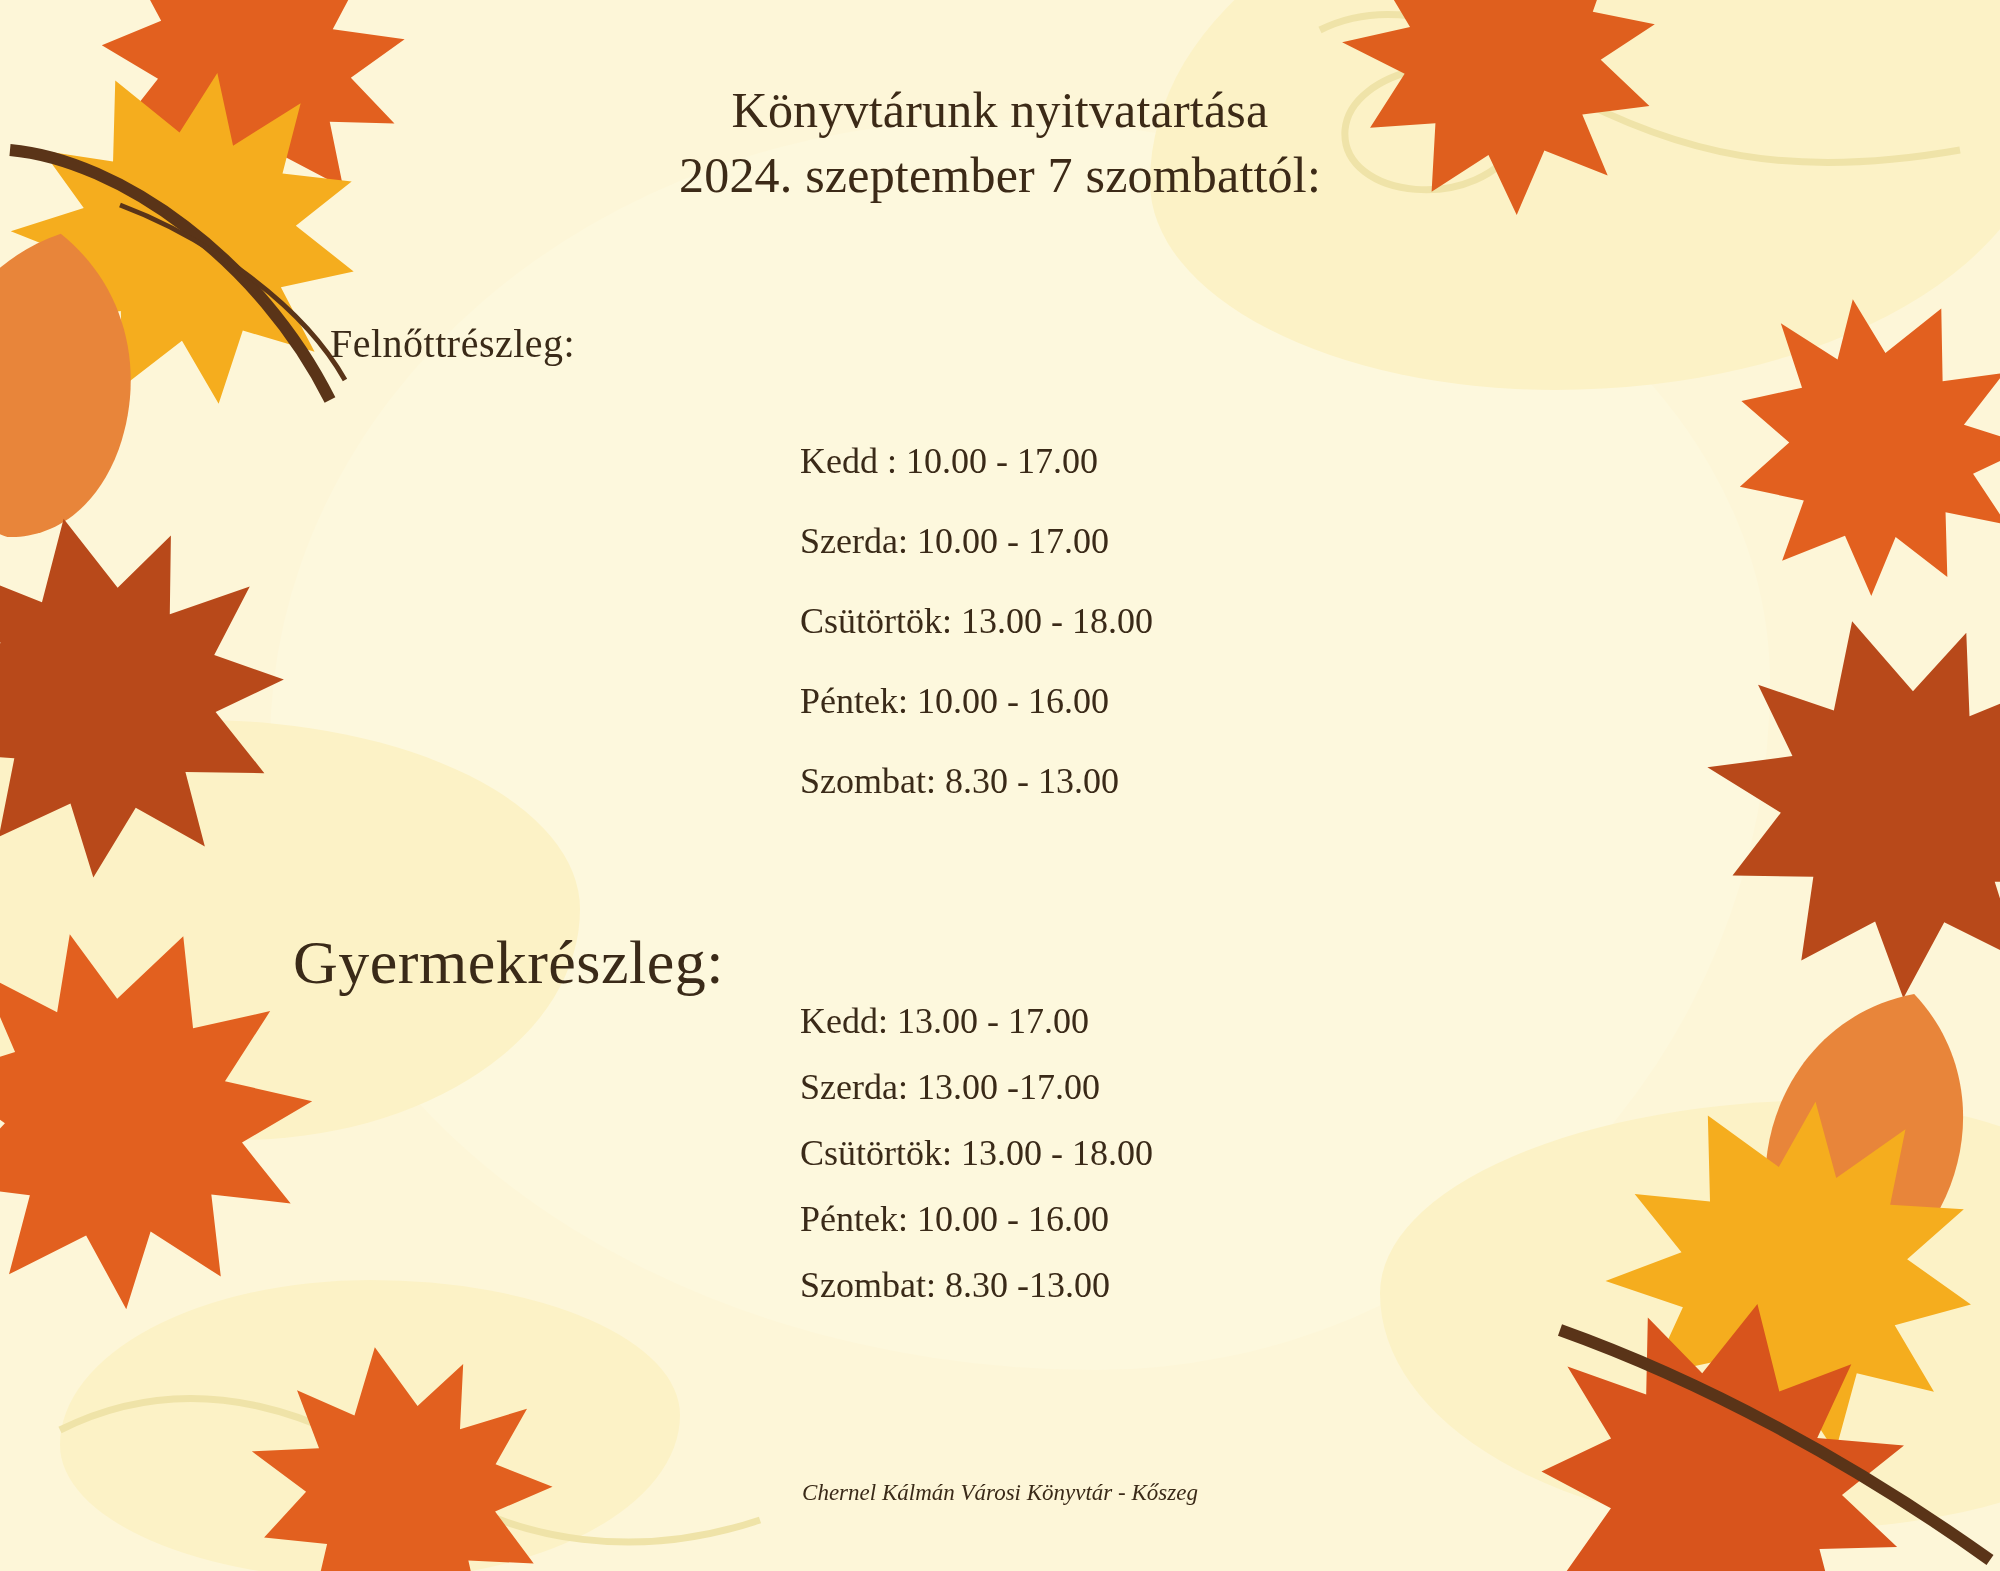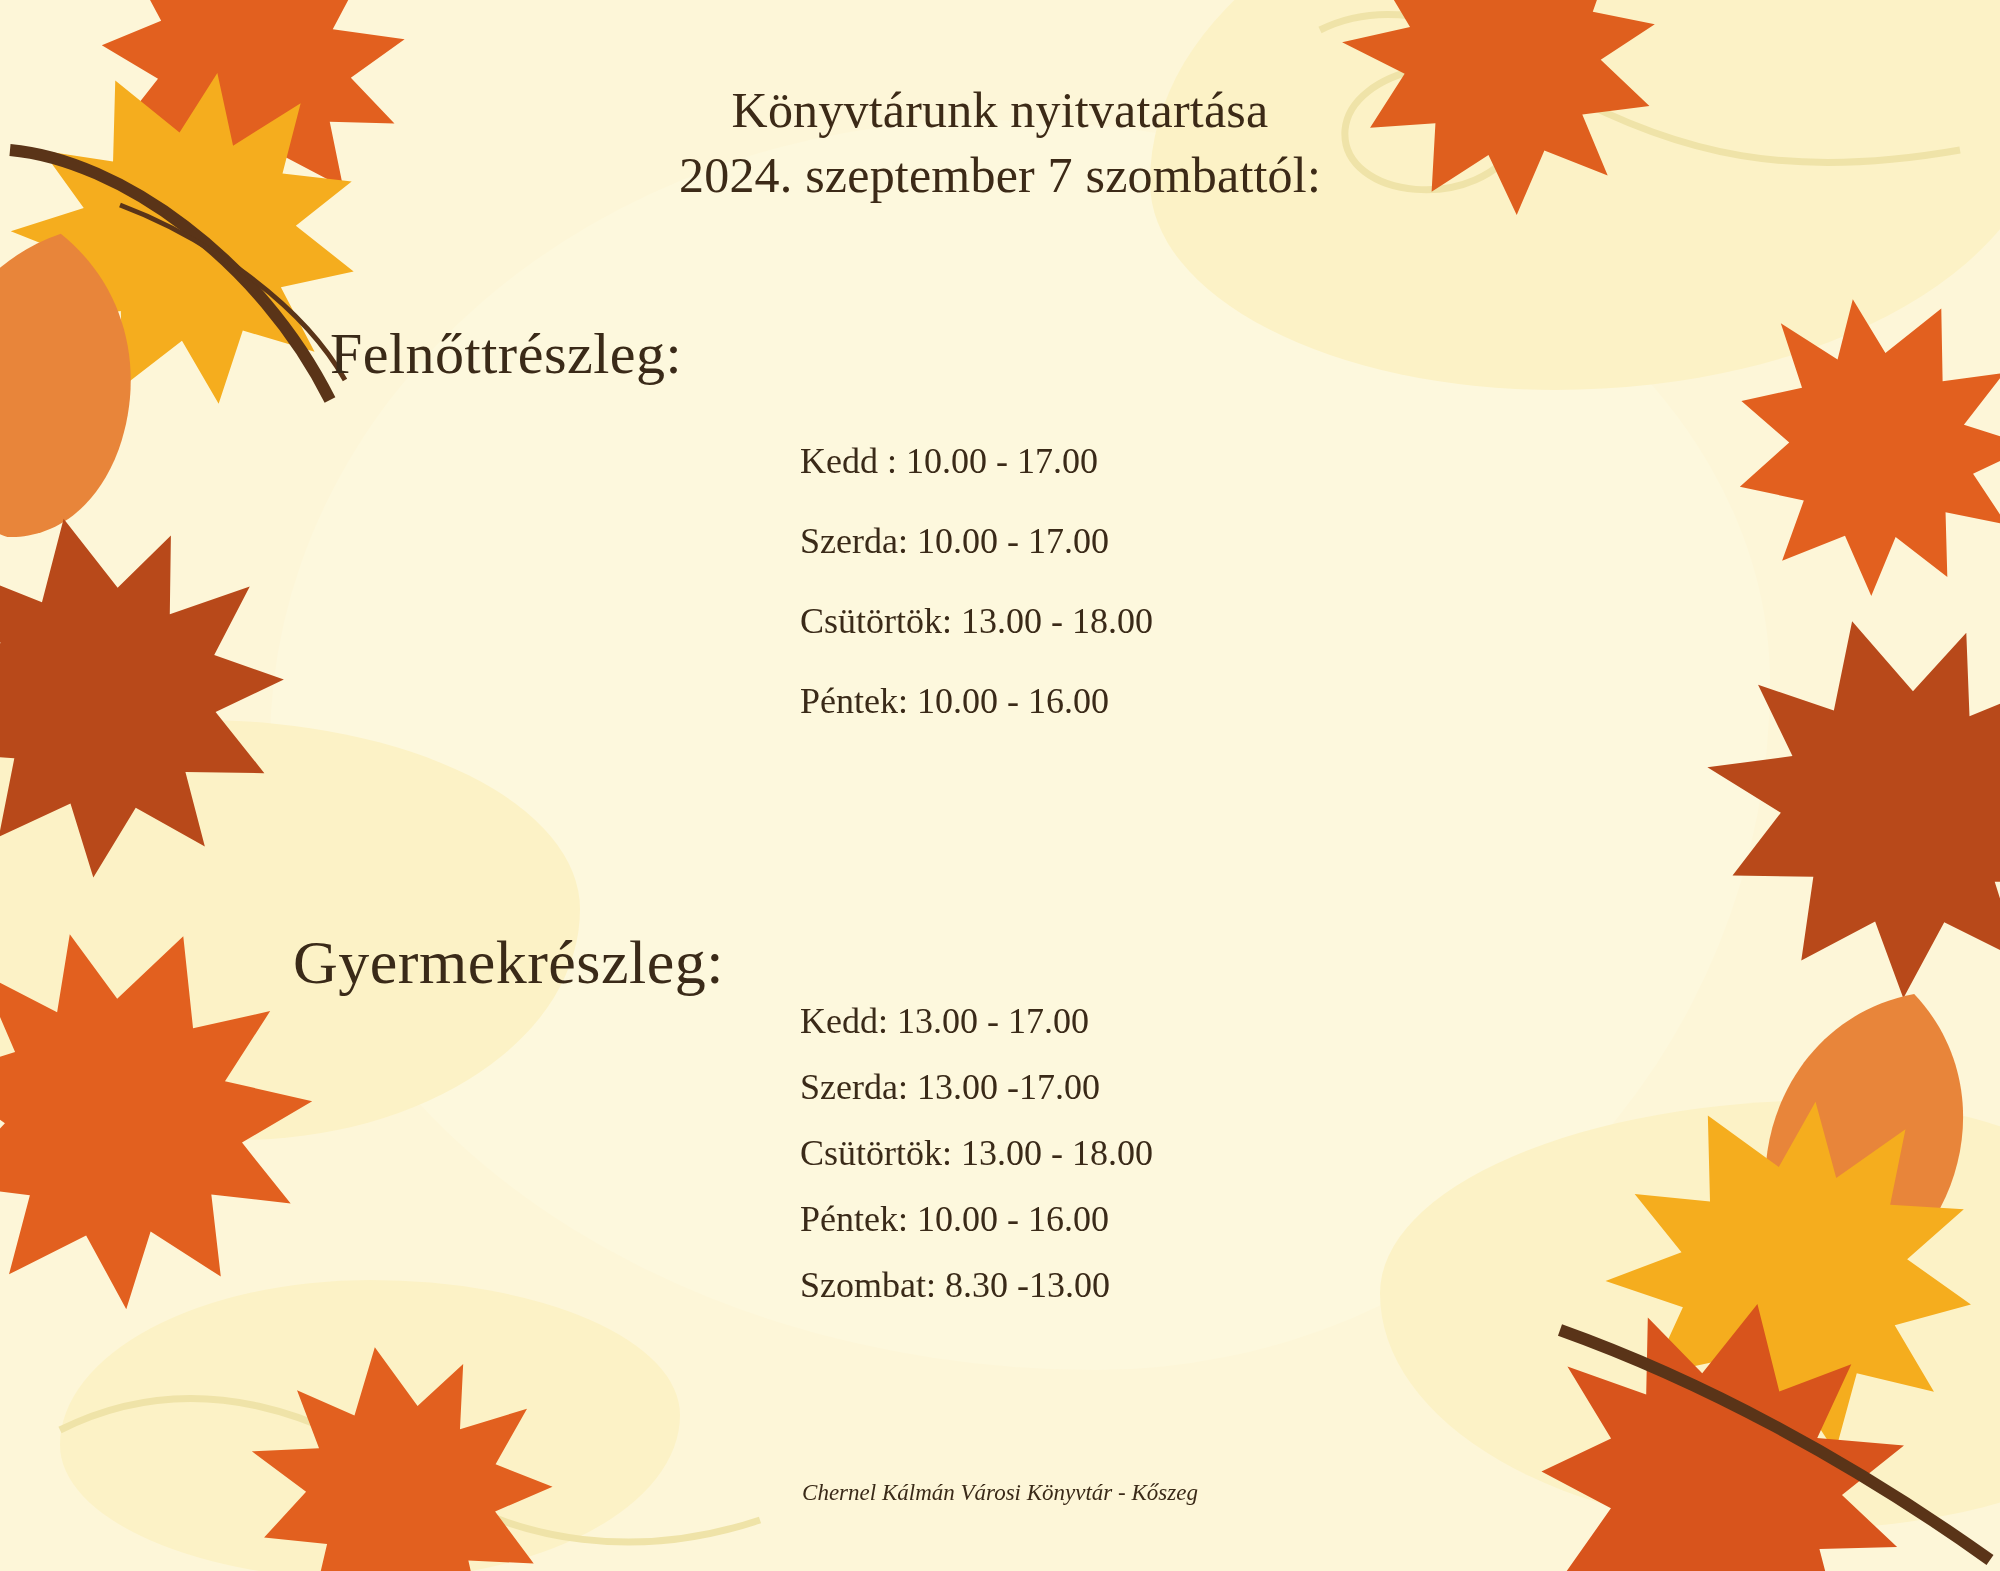--- a/index.html
+++ b/index.html
@@ -79,21 +79,21 @@
     color: #3c2a17;
   }
   .title-line {
     font-size: 50px;
     line-height: 1.3;
     letter-spacing: 0.2px;
   }
   .section-heading {
     position: absolute;
     color: #3a2a18;
-    font-size: 58px;
+    font-size: 40px;
     letter-spacing: 0.5px;
   }
   .heading-adult {
     left: 330px;
     top: 320px;
   }
   .heading-kids {
     left: 293px;
     top: 905px;
     font-size: 62px;
@@ -209,20 +209,21 @@
       <div class="title-line">2024. szeptember 7 szombattól:</div>
     </div>
 
     <div class="section-heading heading-adult">Felnőttrészleg:</div>
 
     <div class="hours-list hours-adult">
       <div class="row">Kedd : 10.00 - 17.00</div>
       <div class="row">Szerda: 10.00 - 17.00</div>
       <div class="row">Csütörtök: 13.00 - 18.00</div>
       <div class="row">Péntek: 10.00 - 16.00</div>
+      <div class="row">Szombat: 8.30 - 13.00</div>
     </div>
 
     <div class="section-heading heading-kids">Gyermekrészleg:</div>
 
     <div class="hours-list hours-kids">
       <div class="row">Kedd: 13.00 - 17.00</div>
       <div class="row">Szerda: 13.00 -17.00</div>
       <div class="row">Csütörtök: 13.00 - 18.00</div>
       <div class="row">Péntek: 10.00 - 16.00</div>
       <div class="row">Szombat: 8.30 -13.00</div>

